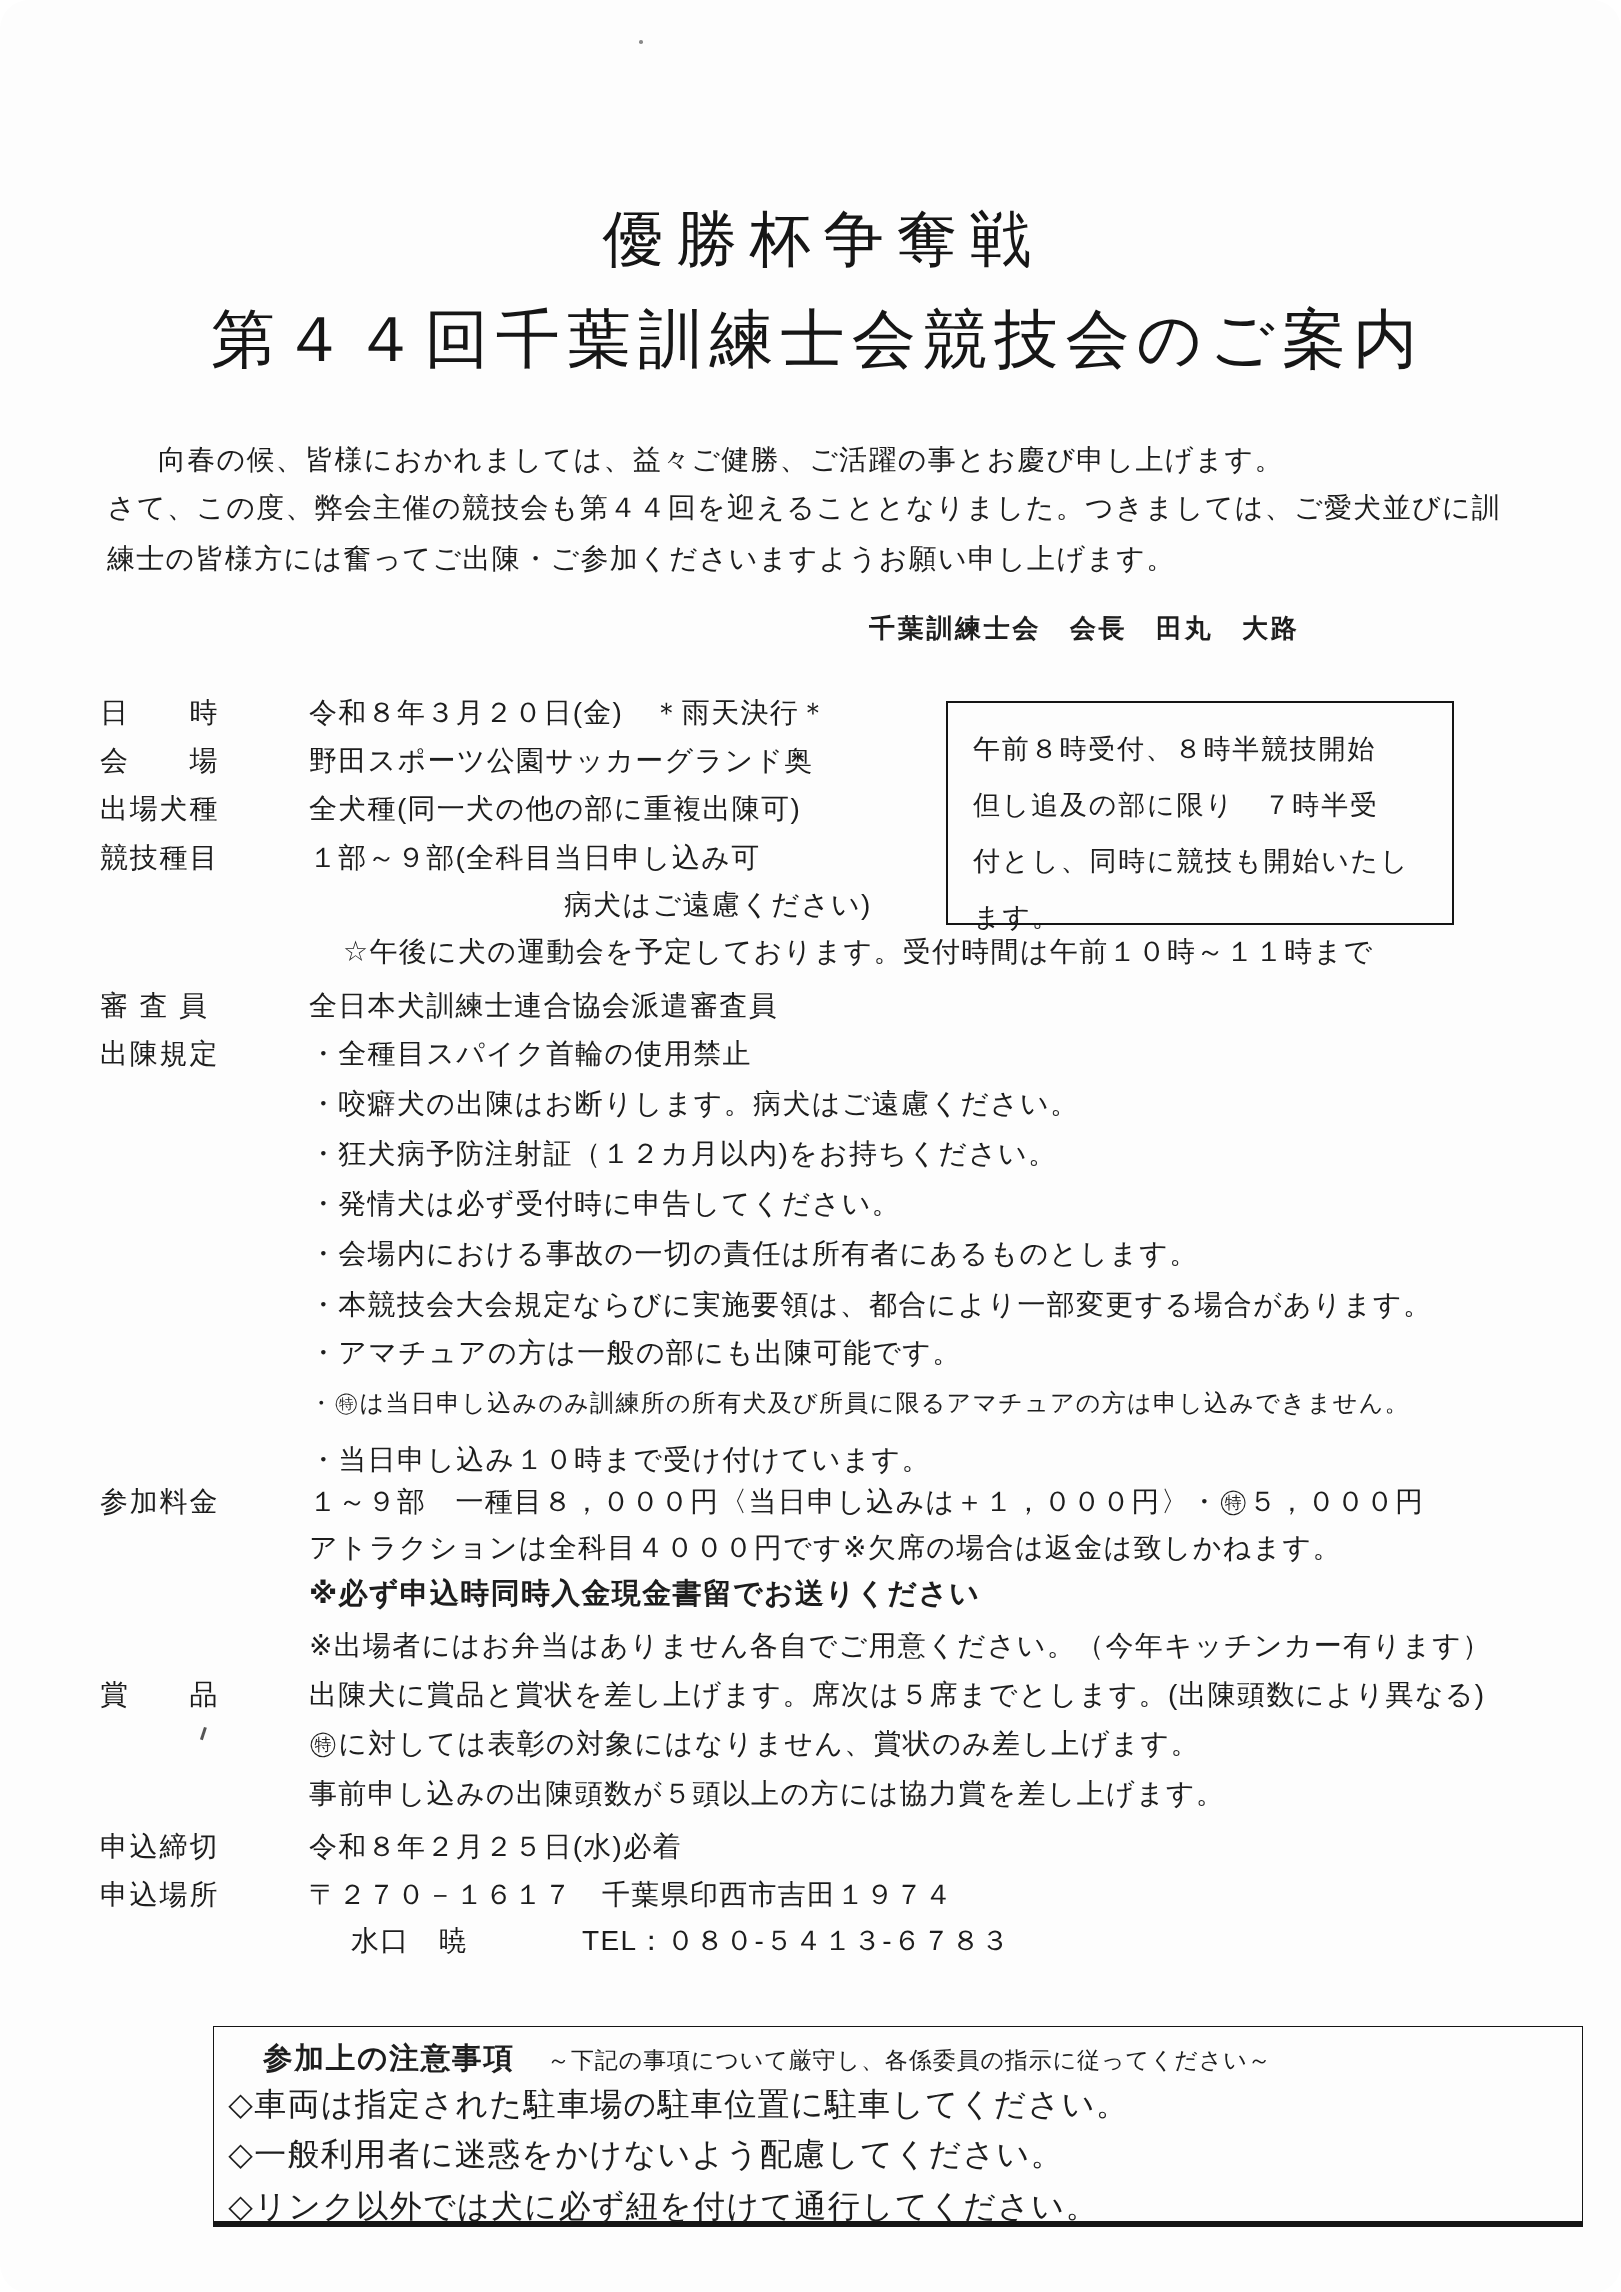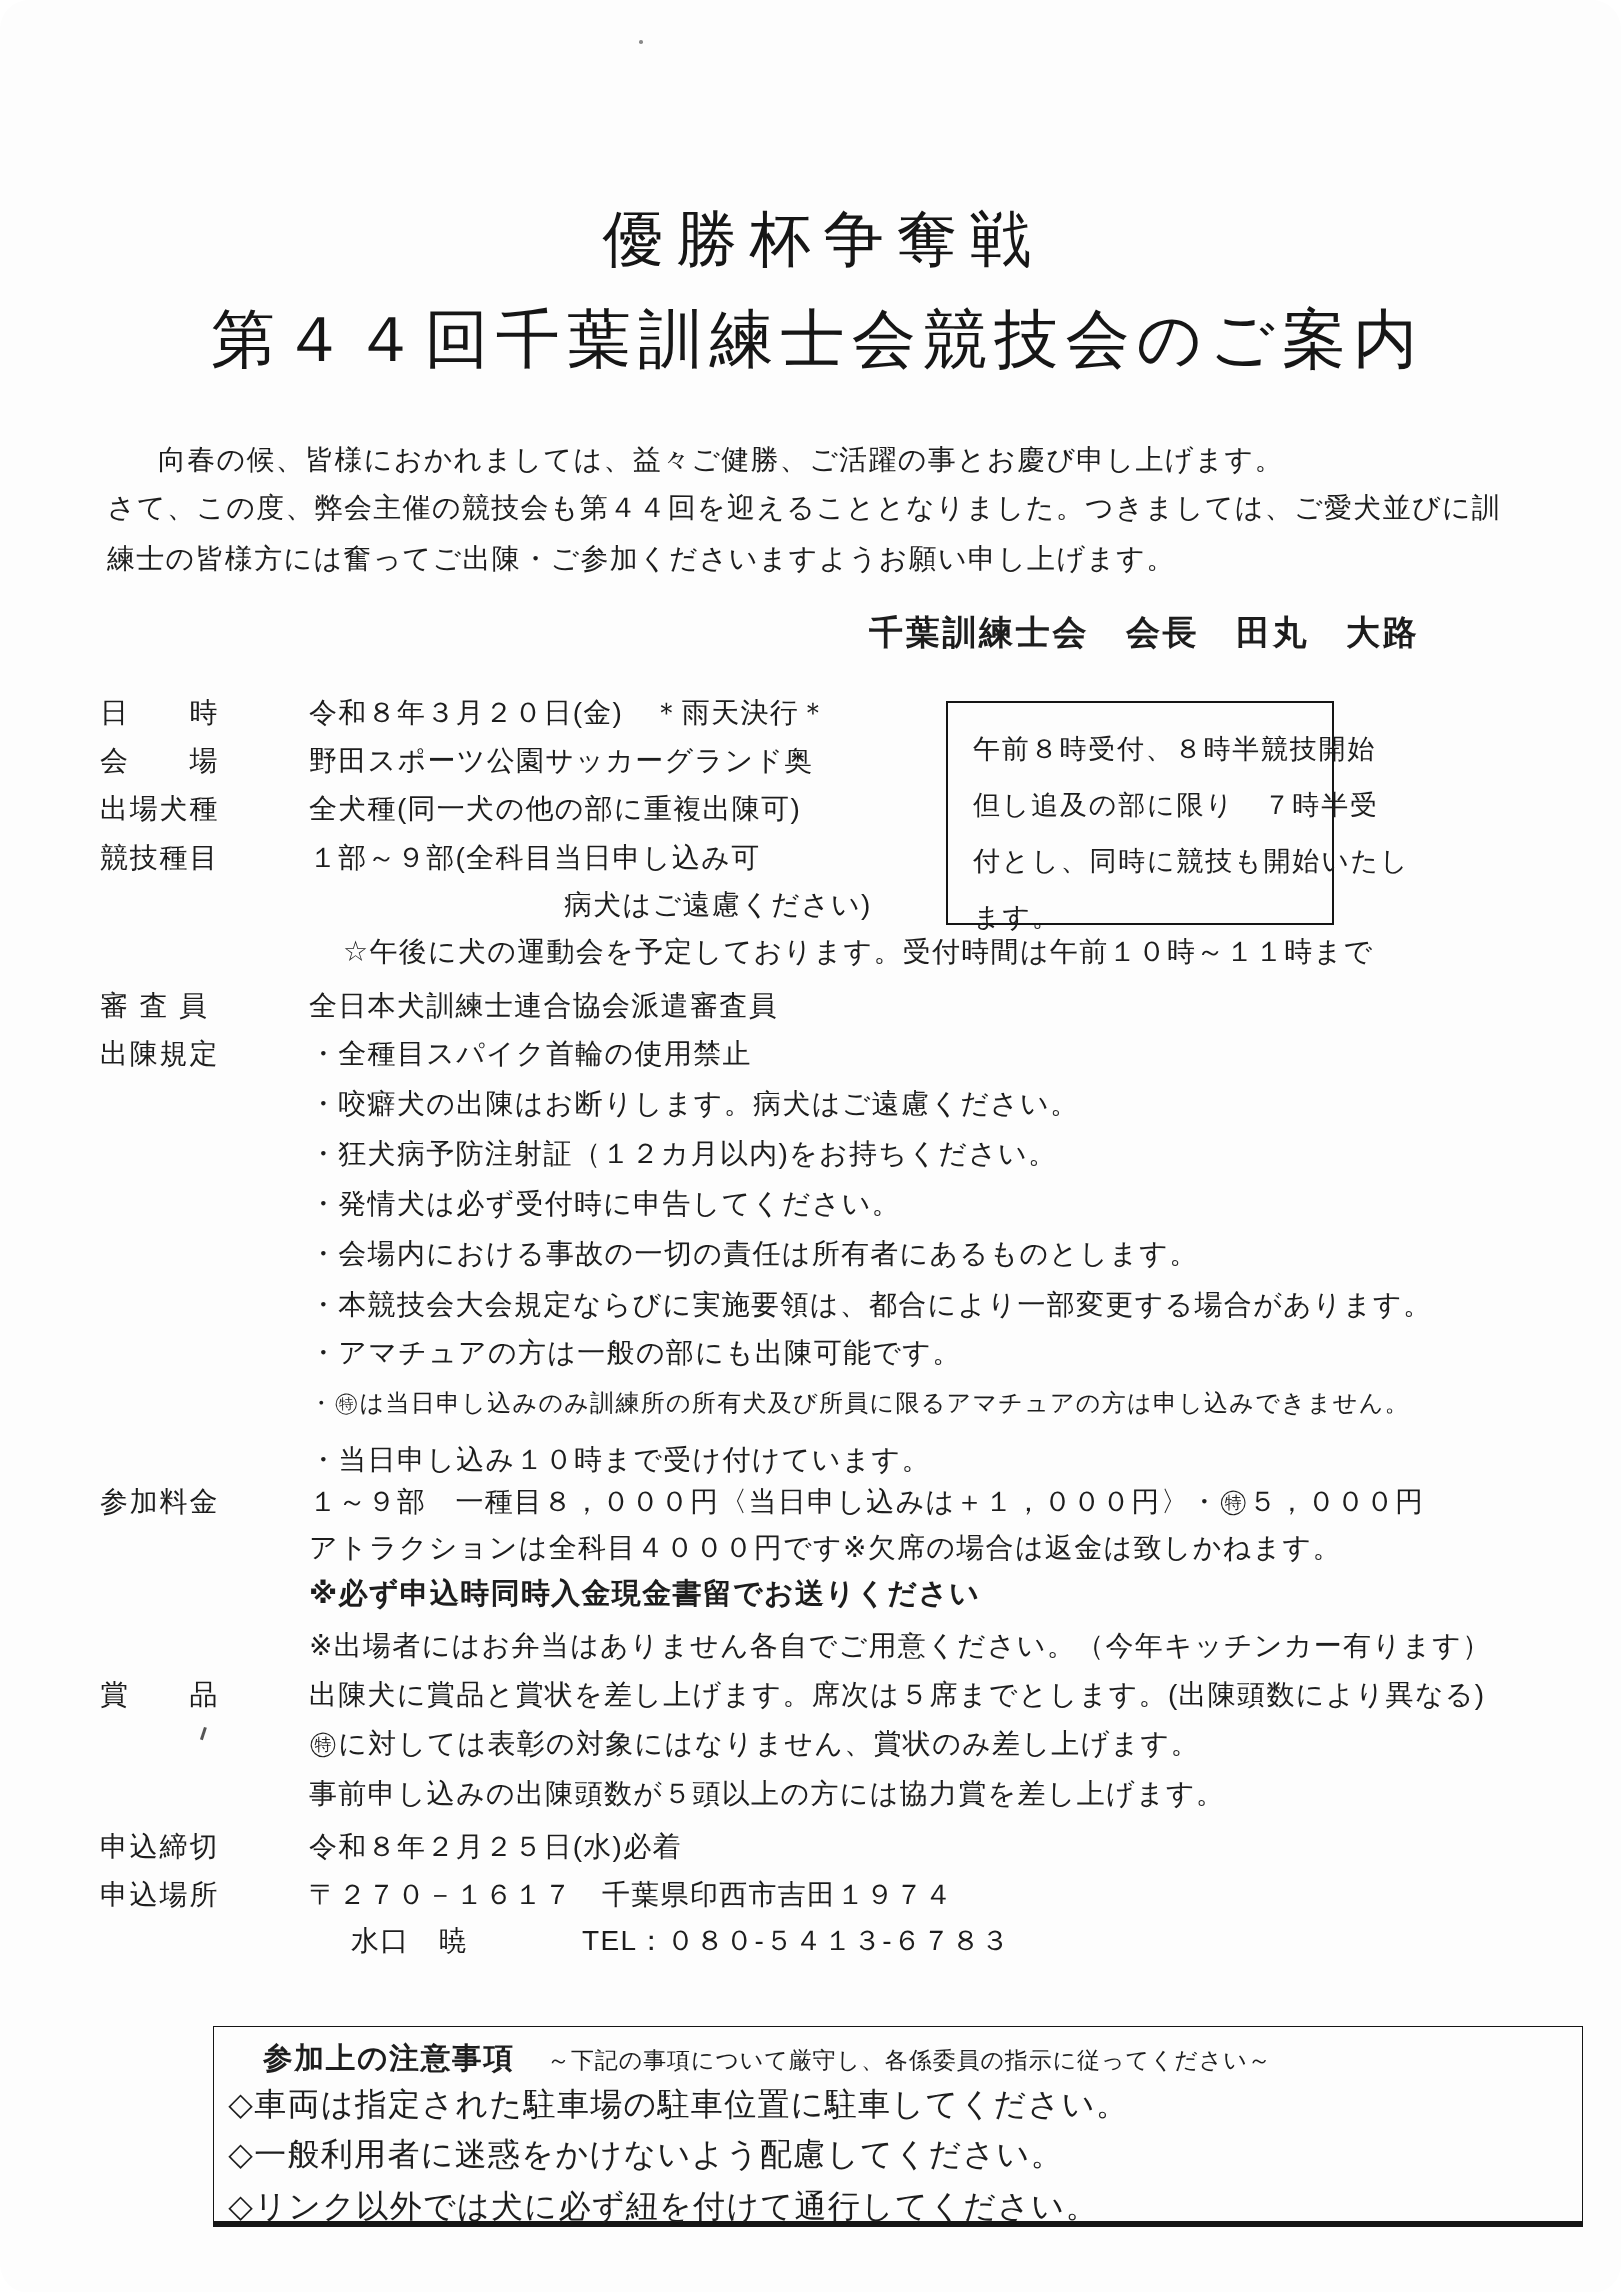--- a/index.html
+++ b/index.html
@@ -24,24 +24,24 @@
     position:absolute;left:0;width:100%;
     text-align:center;margin:0;
     font-weight:500;color:#161616;
   }
   .t1{top:199px;font-size:61px;letter-spacing:12.5px;padding-left:12.5px;}
   .t2{top:296px;font-size:64px;letter-spacing:7.2px;padding-left:7.2px;}
   .label{left:100px;letter-spacing:1.8px;}
   .value{left:309px;}
   .bold{font-weight:700;}
   .small{font-size:24px;}
-  .sig{font-size:34px;font-weight:700;letter-spacing:2.7px;}
+  .sig{font-size:26px;font-weight:700;letter-spacing:2.7px;}
   .box{
     position:absolute;left:946px;top:701px;
-    width:388px;height:224px;
+    width:508px;height:224px;
     border:2.7px solid #151515;
     box-sizing:border-box;
     padding:18px 0 0 25px;
   }
   .box p{margin:0;font-size:27px;line-height:56px;letter-spacing:1.8px;white-space:nowrap;}
   .nbox{
     position:absolute;left:213px;top:2026px;
     width:1370px;height:201px;
     border:1.8px solid #151515;
     border-bottom-width:6.3px;

